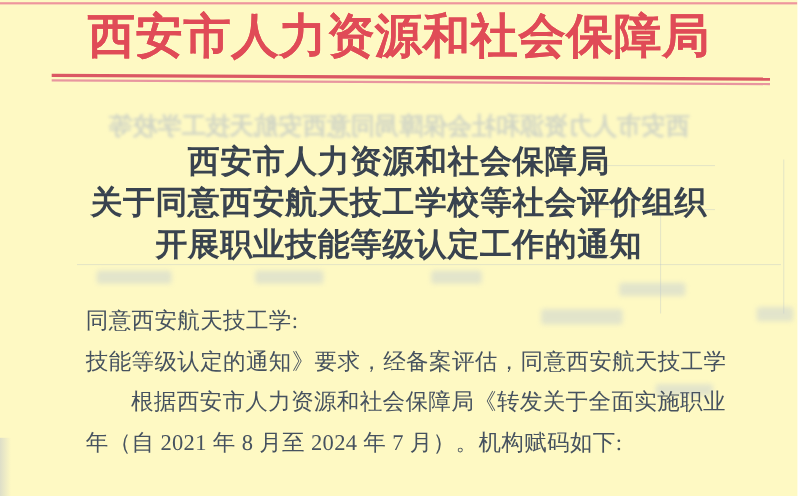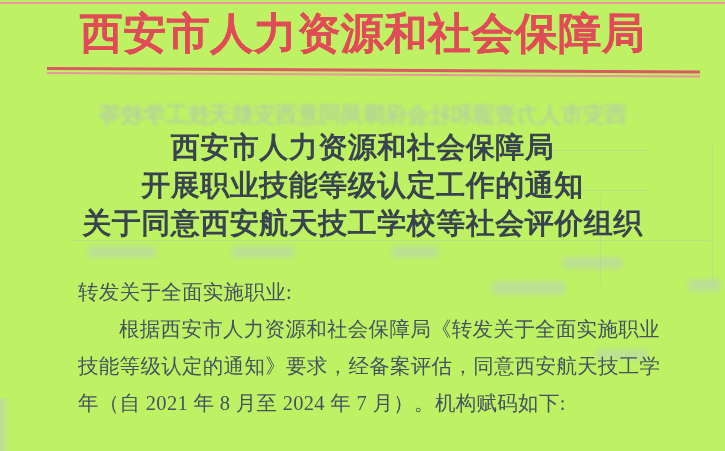--- a/index.html
+++ b/index.html
@@ -4,21 +4,21 @@
 <style>
   * { margin: 0; padding: 0; box-sizing: border-box; }
   html, body { background: #ffffff; }
   body {
     font-family: "Liberation Serif", "DejaVu Serif", serif;
     width: 725px; height: 451px; overflow: hidden;
   }
   .page {
     position: relative;
     width: 725px; height: 451px;
-    background: #bef264;
+    background: #fef9c3;
     overflow: hidden;
   }
 
   
   .top-edge-rule {
     position: absolute; top: 2px; left: 0; width: 725px; height: 2px;
     background: #ee969d;
   }
   .letterhead {
     position: absolute; top: 8px; left: 0; width: 725px;
@@ -102,24 +102,24 @@
     <div class="artifact ghost-blob" style="top:246px; left:392px; width:46px; height:12px;"></div>
     <div class="artifact ghost-blob" style="top:257px; left:563px; width:60px; height:12px;"></div>
     <div class="artifact ghost-blob" style="top:281px; left:492px; width:74px; height:14px;"></div>
     <div class="artifact ghost-blob" style="top:279px; left:688px; width:33px; height:13px;"></div>
     <div class="artifact ghost-blob" style="top:349px; left:596px; width:52px; height:11px;"></div>
     <div class="artifact edge-shadow-left"></div>
   </div>
 
   <div class="doc-title">
     <div>西安市人力资源和社会保障局</div>
+    <div>关于同意西安航天技工学校等社会评价组织</div>
     <div>开展职业技能等级认定工作的通知</div>
-    <div>关于同意西安航天技工学校等社会评价组织</div>
   </div>
 
   <div class="doc-body">
-    <div class="salutation">转发关于全面实施职业:</div>
+    <div class="salutation">同意西安航天技工学:</div>
+    <div class="para-line">技能等级认定的通知》要求，经备案评估，同意西安航天技工学</div>
     <div class="para-line indent">根据西安市人力资源和社会保障局《转发关于全面实施职业</div>
-    <div class="para-line">技能等级认定的通知》要求，经备案评估，同意西安航天技工学</div>
     <div class="para-line">年（自 2021 年 8 月至 2024 年 7 月）。机构赋码如下:</div>
   </div>
 
 </div>
 
 </body></html>

